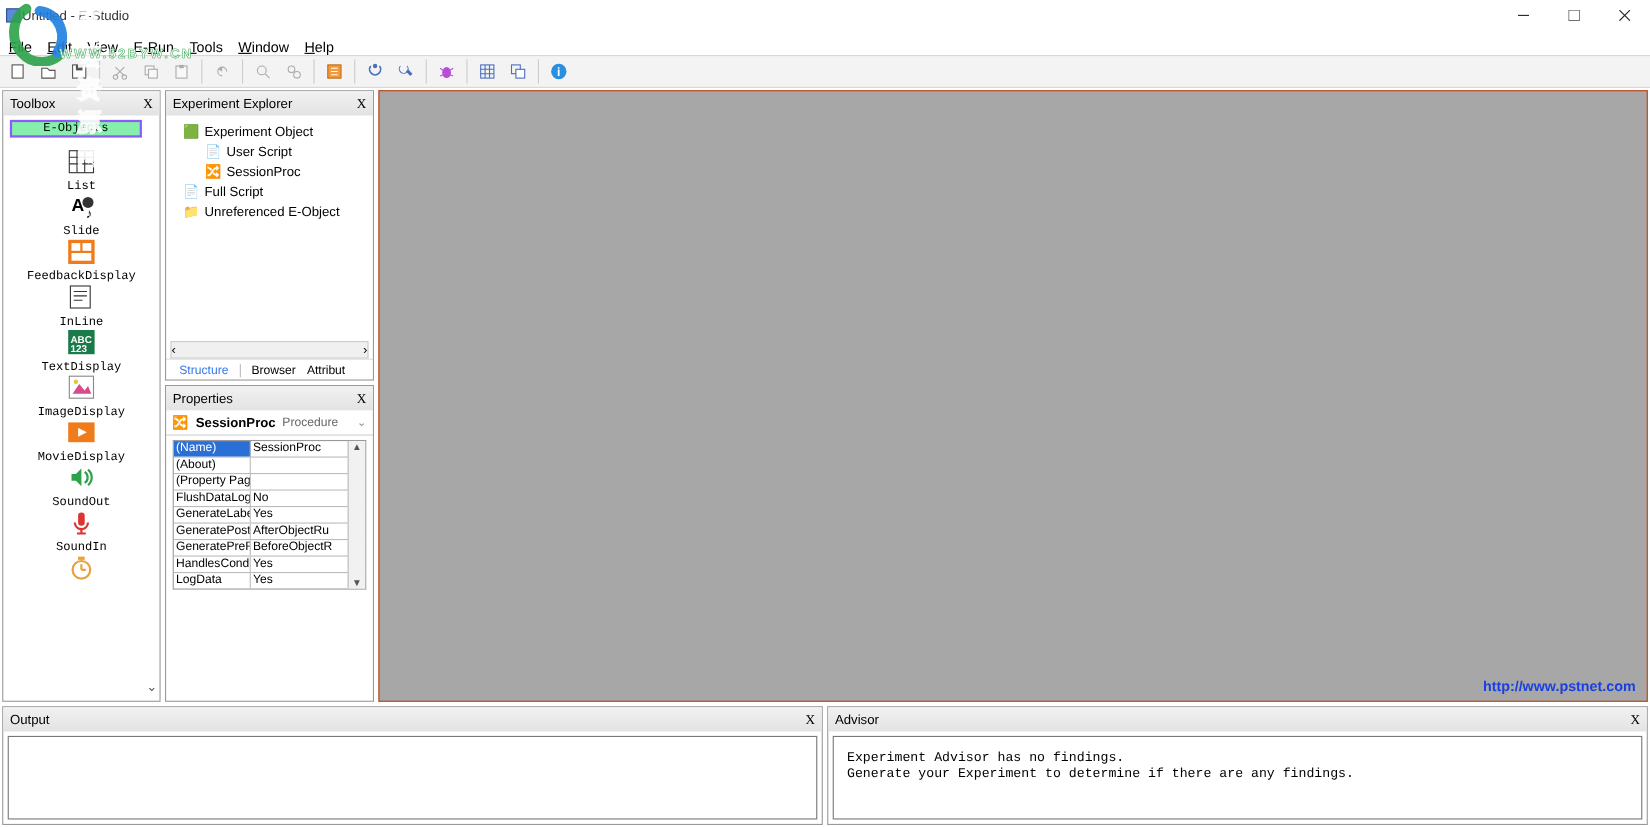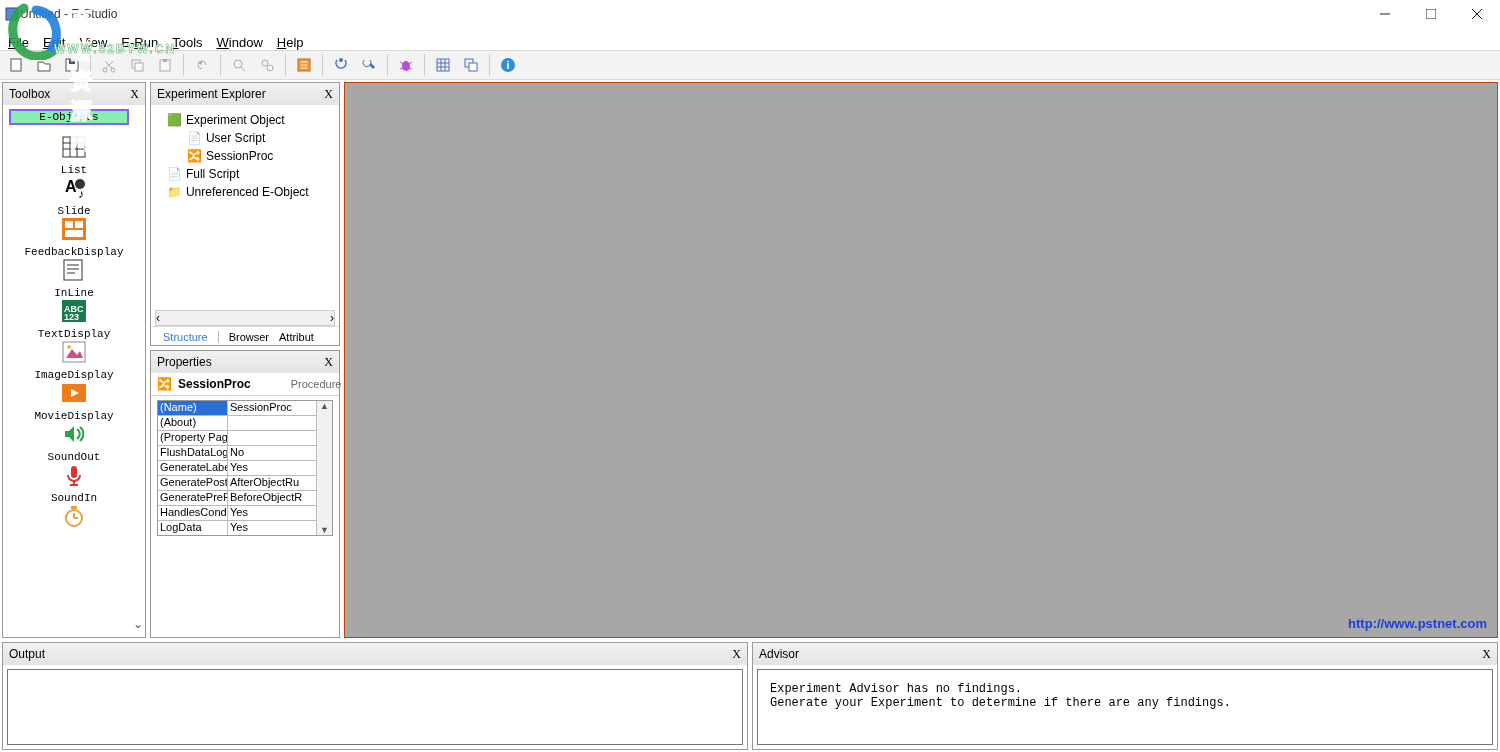--- a/index.html
+++ b/index.html
@@ -30,21 +30,21 @@
 .explorer { flex: 0 0 264px; }
 .tree { flex: 1; overflow: hidden; padding: 6px 4px 0 6px; font-size: 12px;}
 .tree-line { display: flex; align-items: center; gap: 4px; height: 18px; white-space: nowrap;}
 .tree-scroll { height: 16px; border: 1px solid #ccc; margin: 0 4px; display: flex; align-items: center; justify-content: space-between; background: #f0f0f0;}
 .tree-tabs { display: flex; gap: 10px; padding: 4px 8px 2px 12px; font-size: 11px; border-top: 1px solid #ddd;}
 .tree-tabs .active { color: #3478e6; }
 .tree-tabs .sep { border-left: 1px solid #bbb;}
 .props { flex: 1; }
 .prop-hdr { display: flex; align-items: center; gap: 6px; padding: 4px 6px; border-bottom: 1px solid #d0d0d0;}
 .prop-hdr .nm { font-weight: bold; font-size: 12px;}
-.prop-hdr .typ { font-size: 11px; color: #666; margin-left: 34px;}
+.prop-hdr .typ { font-size: 11px; color: #666;}
 .prop-hdr .chev { margin-left: auto; color: #888; font-size: 10px;}
 .prop-grid { border: 1px solid #999; margin: 4px 6px 0 6px; position: relative;}
 .prop-scrollarea { height: 134px; overflow: hidden;}
 .prow { display: flex; font-size: 11px; height: 15px; border-bottom: 1px solid #bbb;}
 .prow .k { width: 70px; padding-left: 2px; border-right: 1px solid #bbb; overflow: hidden; white-space: nowrap;}
 .prow .v { flex: 1; padding-left: 2px; overflow: hidden; white-space: nowrap;}
 .prow.sel .k { background: #2a6fd6; color: #fff;}
 .vbar { position: absolute; right: 0; top: 0; bottom: 0; width: 16px; border-left: 1px solid #bbb; background: #f1f1f1; display: flex; flex-direction: column; justify-content: space-between; align-items: center; font-size: 9px; color: #555;}
 .prop-help { padding: 6px 8px; font-size: 11px;}
 .prop-help .t { font-weight: bold; font-size: 12px; margin-bottom: 2px;}

